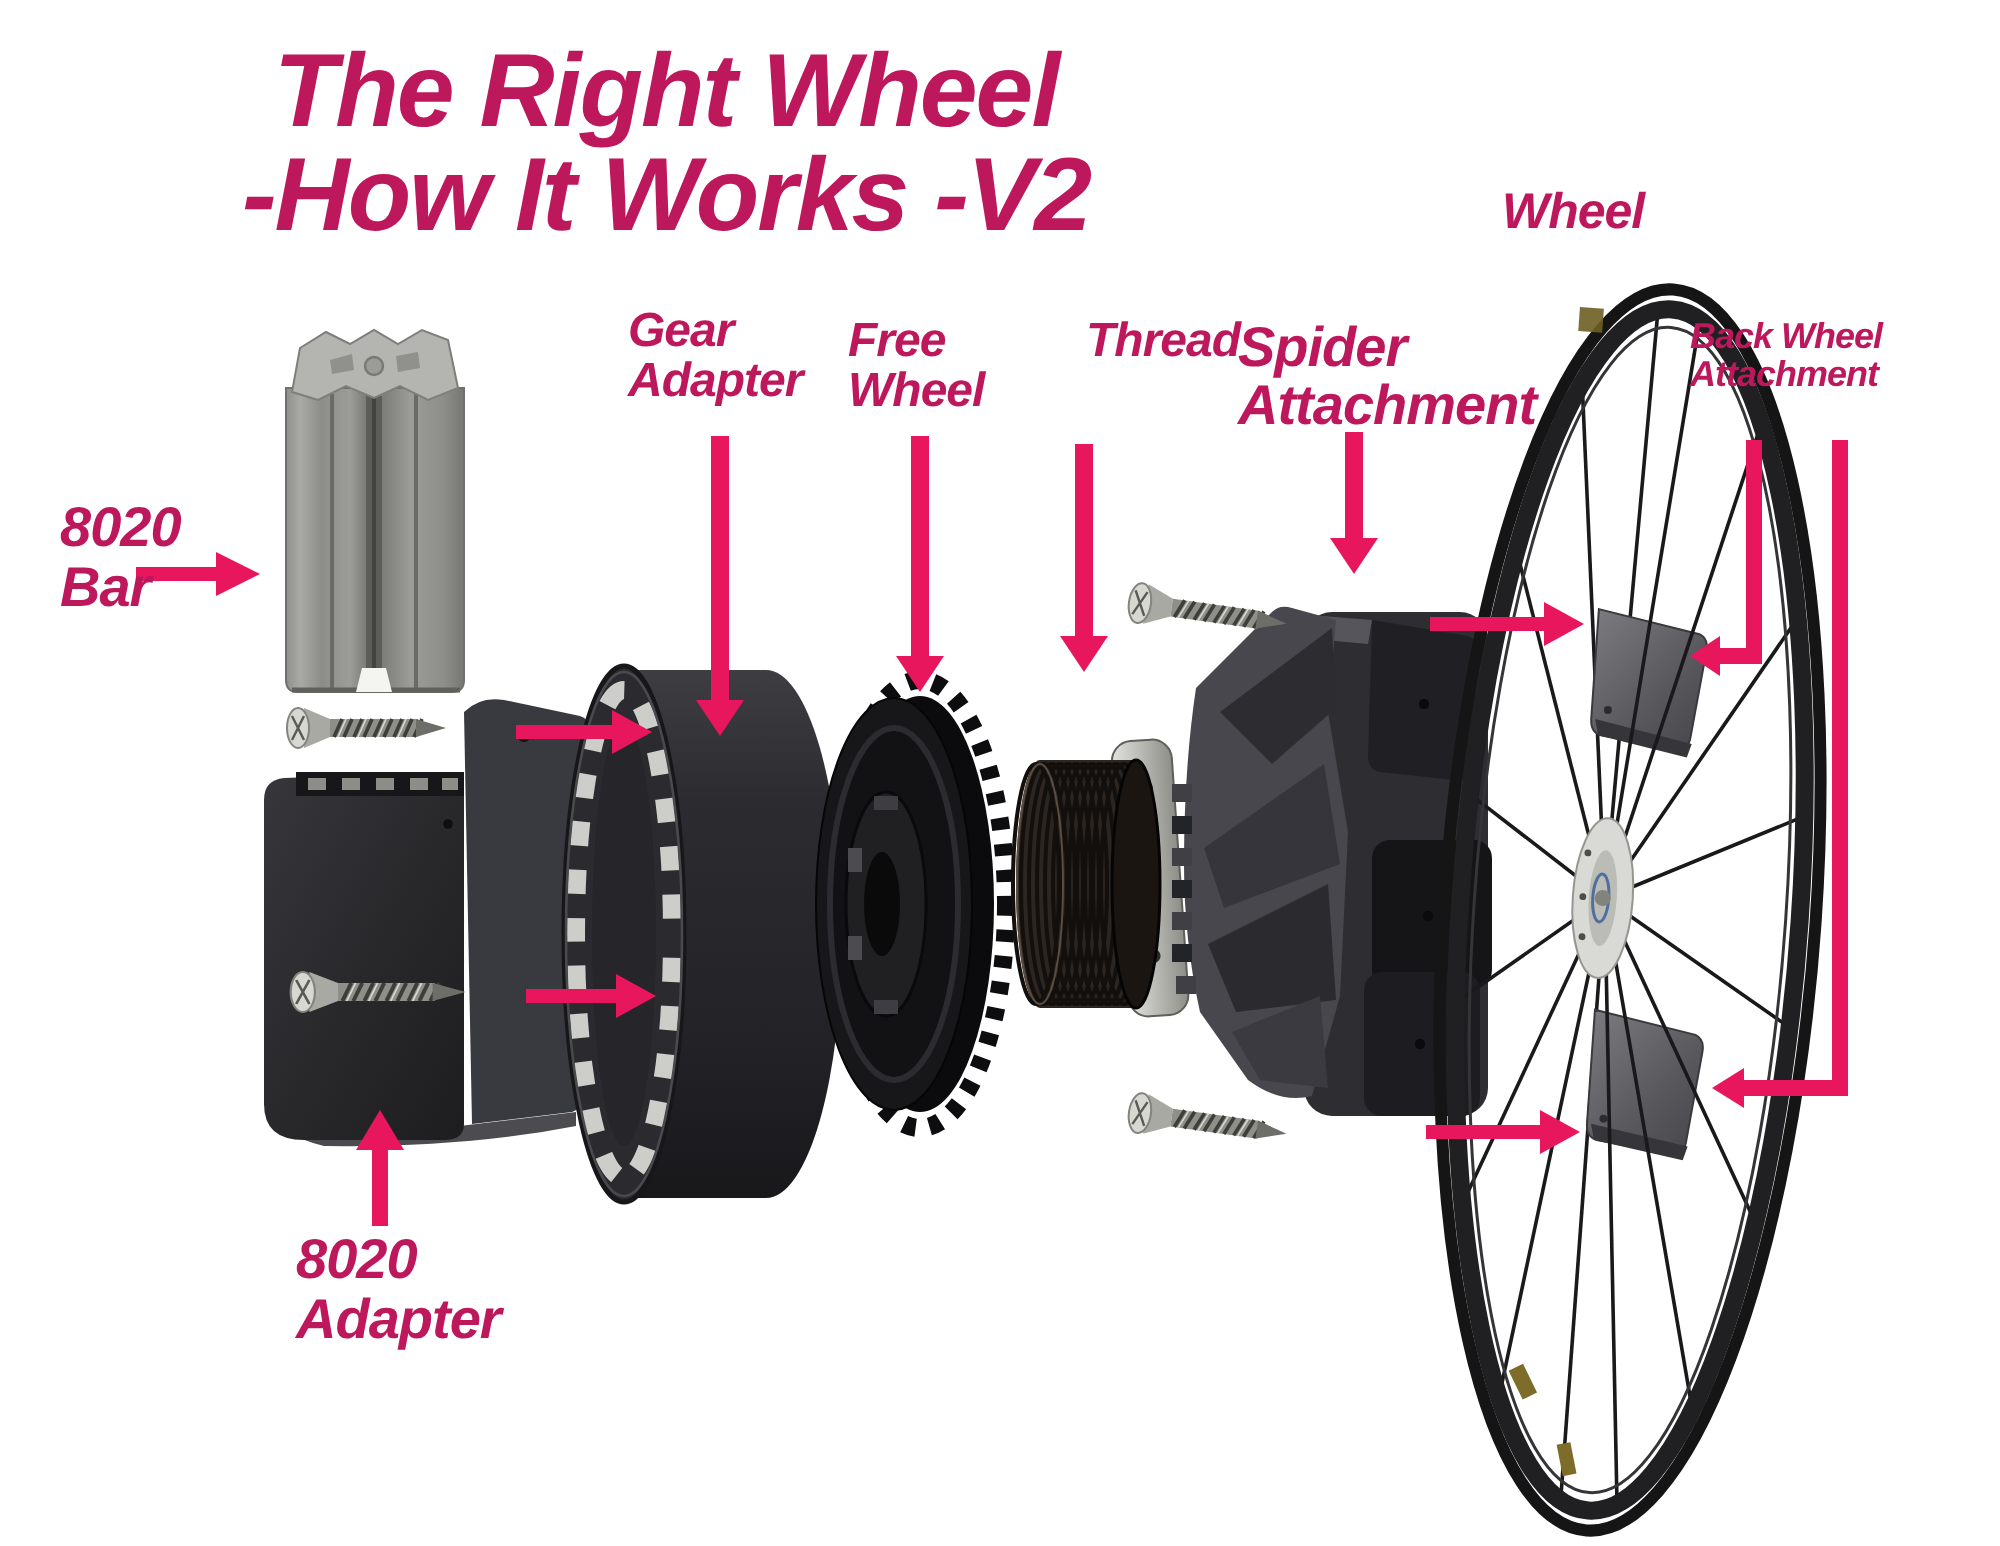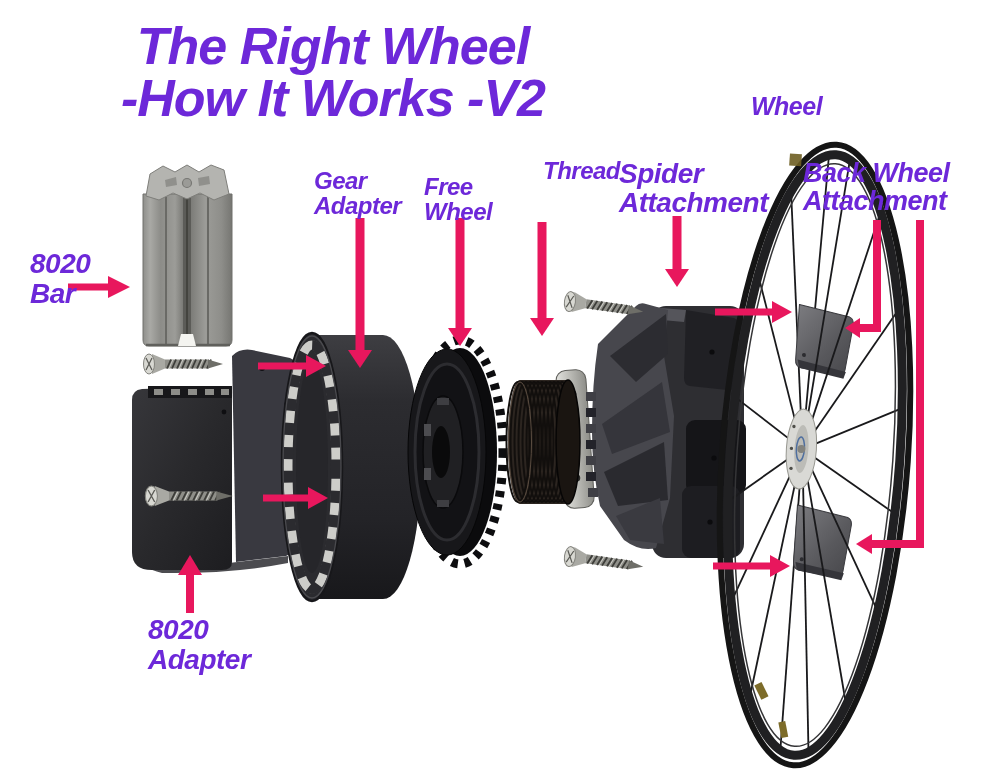--- a/index.html
+++ b/index.html
@@ -1,28 +1,28 @@
 <!DOCTYPE html>
 <html><head>
 <meta charset="utf-8">
 <style>
   html,body{margin:0;padding:0;background:#fff;}
   #canvas{position:relative;width:1000px;height:773px;background:#ffffff;overflow:hidden;
           font-family:"Liberation Sans",sans-serif;}
   #art{position:absolute;left:0;top:0;width:1000px;height:773px;}
-  .lbl{position:absolute;color:#6d28d9;font-weight:bold;font-style:italic;
+  .lbl{position:absolute;color:#be185d;font-weight:bold;font-style:italic;
        white-space:pre-line;line-height:1.04;letter-spacing:-0.5px;}
   .lbl-title{left:86px;top:20px;width:494px;text-align:center;font-size:52px;line-height:1.0;letter-spacing:-1px;}
   .lbl-bar8020{left:30px;top:249px;font-size:28px;line-height:1.06;}
-  .lbl-gear{left:314px;top:169px;font-size:24px;}
-  .lbl-free{left:424px;top:159px;font-size:24px;margin-top:16px;}
+  .lbl-gear{left:314px;top:154px;font-size:24px;}
+  .lbl-free{left:424px;top:159px;font-size:24px;}
   .lbl-thread{left:507px;top:159px;font-size:24px;margin-left:36px;}
   .lbl-spider{left:619px;top:159px;font-size:28px;}
   .lbl-wheel{left:751px;top:93px;font-size:25px;}
-  .lbl-bwa{left:803px;top:159px;font-size:27px;}
+  .lbl-bwa{left:845px;top:159px;font-size:18px;}
   .lbl-adapter8020{left:148px;top:615px;font-size:28px;line-height:1.06;}
 </style>
 </head>
 <body>
 
 <div id="canvas">
 
 <svg id="art" viewBox="0 0 1000 773" xmlns="http://www.w3.org/2000/svg">
   <defs>
     <linearGradient id="barG" x1="0" y1="0" x2="1" y2="0">

